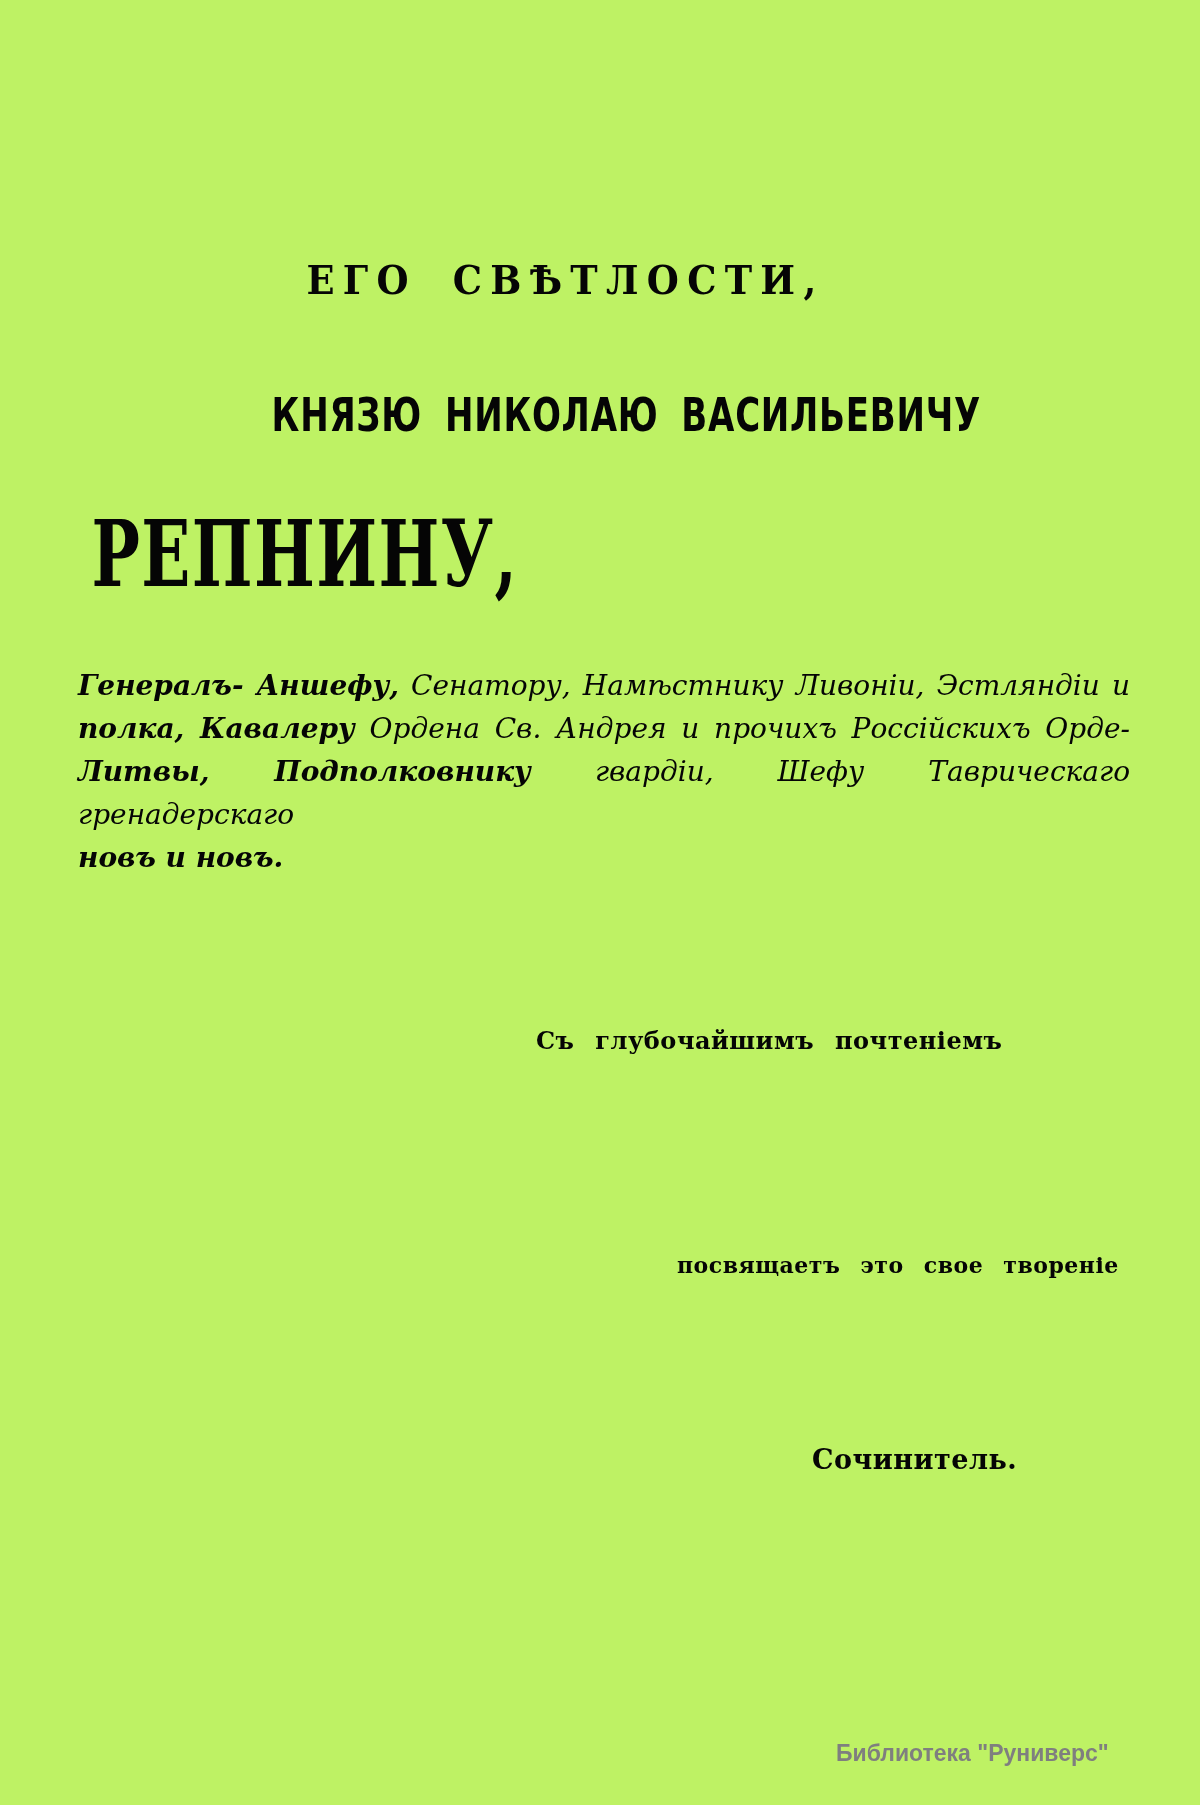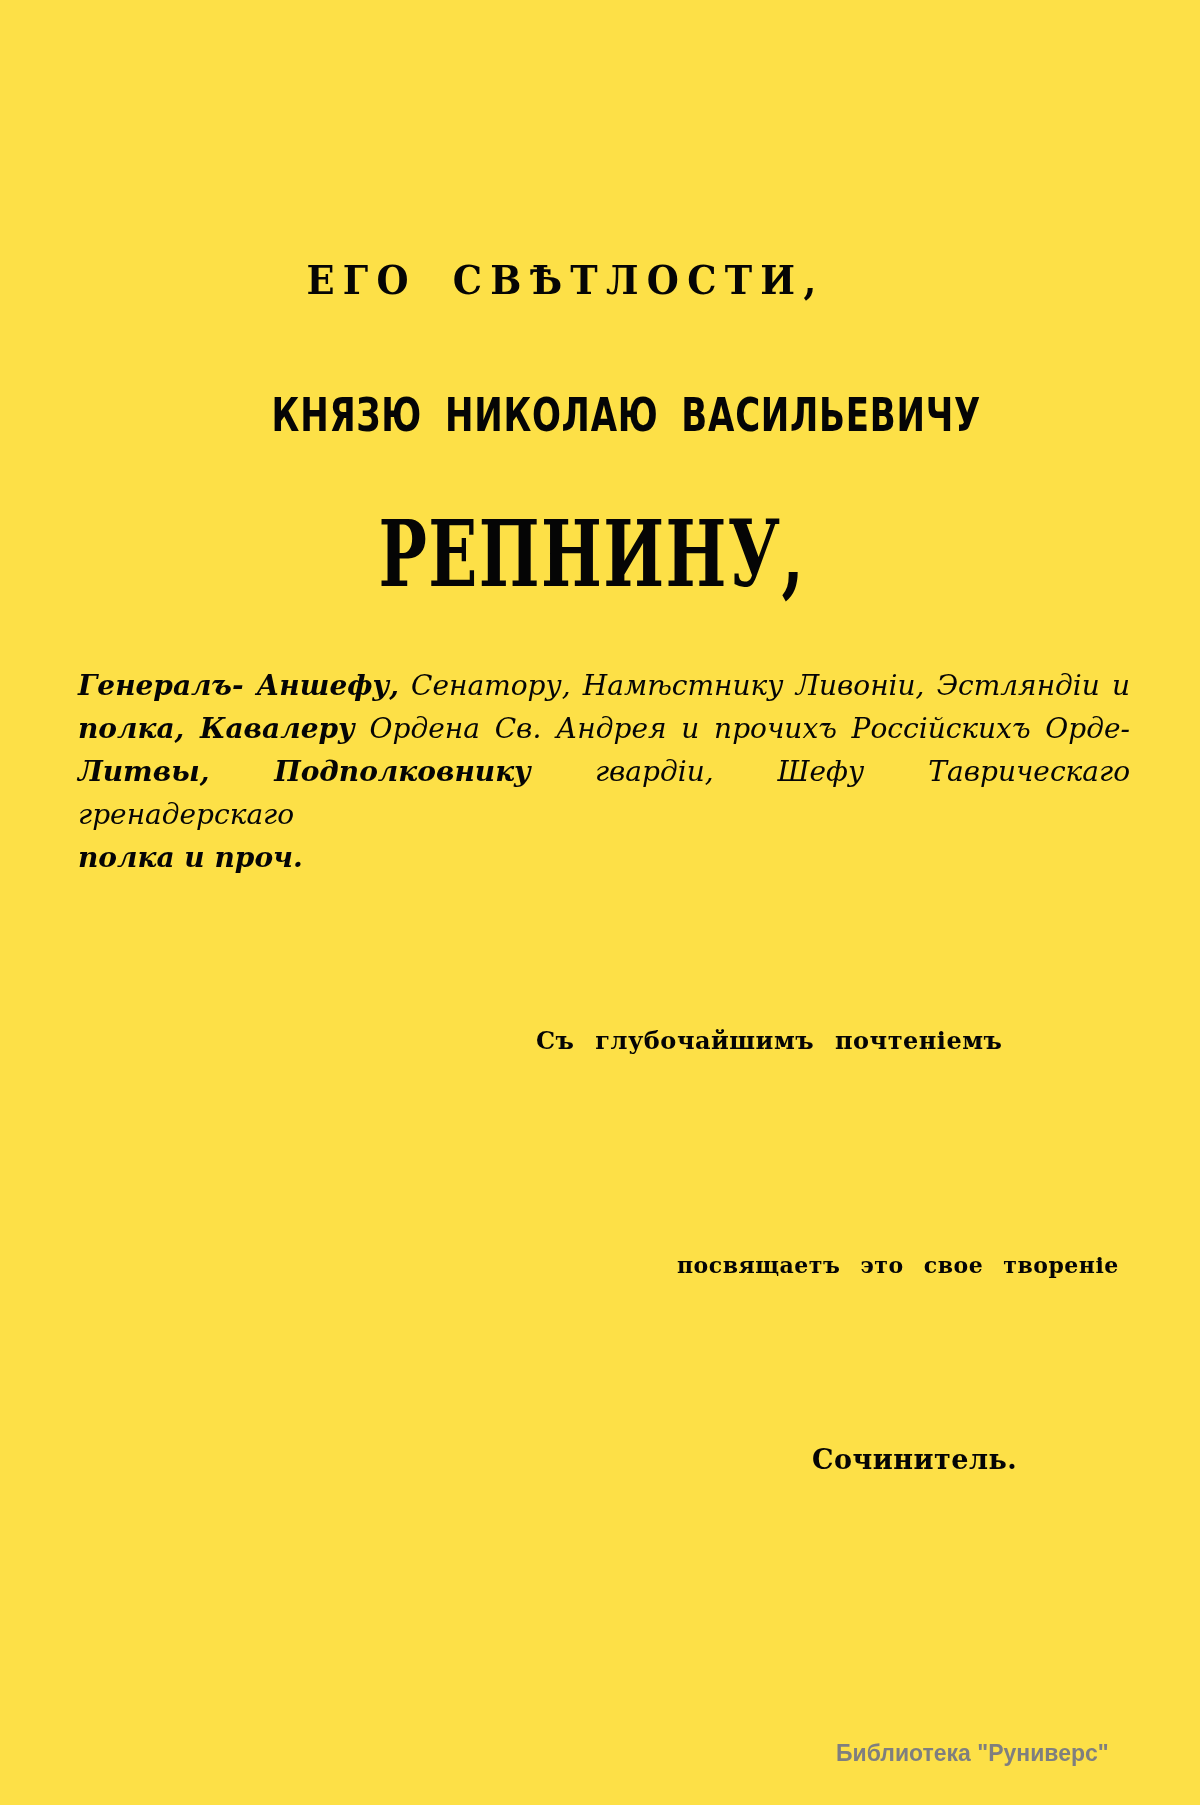--- a/index.html
+++ b/index.html
@@ -55,21 +55,21 @@
     word-spacing: 14px;
     white-space: nowrap;
   }
 
   
   .title-wrap {
     position: absolute;
     top: 500px;
     left: 0;
     width: 1183px;
-    text-align: center;
+    text-align: left;
   }
   .big-title {
     display: inline-block;
     transform: scaleX(0.70);
     transform-origin: center;
     font-weight: bold;
     font-size: 92px;
     letter-spacing: 2px;
     white-space: nowrap;
   }
@@ -130,39 +130,39 @@
     left: 836px;
     font-family: "Liberation Sans", "DejaVu Sans", sans-serif;
     font-weight: bold;
     font-size: 23px;
     white-space: nowrap;
   }
 </style>
 </head>
 <body>
 
-<div class="page" style="background: #fde047; color: rgb(5, 5, 5);">
+<div class="page" style="background: #bef264; color: rgb(5, 5, 5);">
 
   <div class="h1-wrap">
     <span class="h1">ЕГО СВѢТЛОСТИ,</span>
   </div>
 
   <div class="h2-wrap">
     <span class="h2">КНЯЗЮ НИКОЛАЮ ВАСИЛЬЕВИЧУ</span>
   </div>
 
   <div class="title-wrap">
     <span class="big-title">РЕПНИНУ,</span>
   </div>
 
   <div class="paragraph">
       <div class="ded-line"><span class="seg bold">Генералъ- Аншефу,</span><span class="seg"> Сенатору, Намѣстнику Ливоніи, Эстляндіи и</span></div>
       <div class="ded-line"><span class="seg bold">полка, Кавалеру</span><span class="seg"> Ордена Св. Андрея и прочихъ Россійскихъ Орде-</span></div>
       <div class="ded-line"><span class="seg bold">Литвы, Подполковнику</span><span class="seg"> гвардіи, Шефу Таврическаго гренадерскаго</span></div>
-      <div class="ded-line"><span class="seg bold">полка и проч.</span></div>
+      <div class="ded-line"><span class="seg bold">новъ и новъ.</span></div>
     </div>
 
   <div class="respect">Съ глубочайшимъ почтеніемъ</div>
 
   <div class="dedicates">посвящаетъ это свое твореніе</div>
 
   <div class="author">Сочинитель.</div>
 
   <div class="watermark" style="color: rgb(127, 127, 127);">Библиотека "Руниверс"</div>
 

